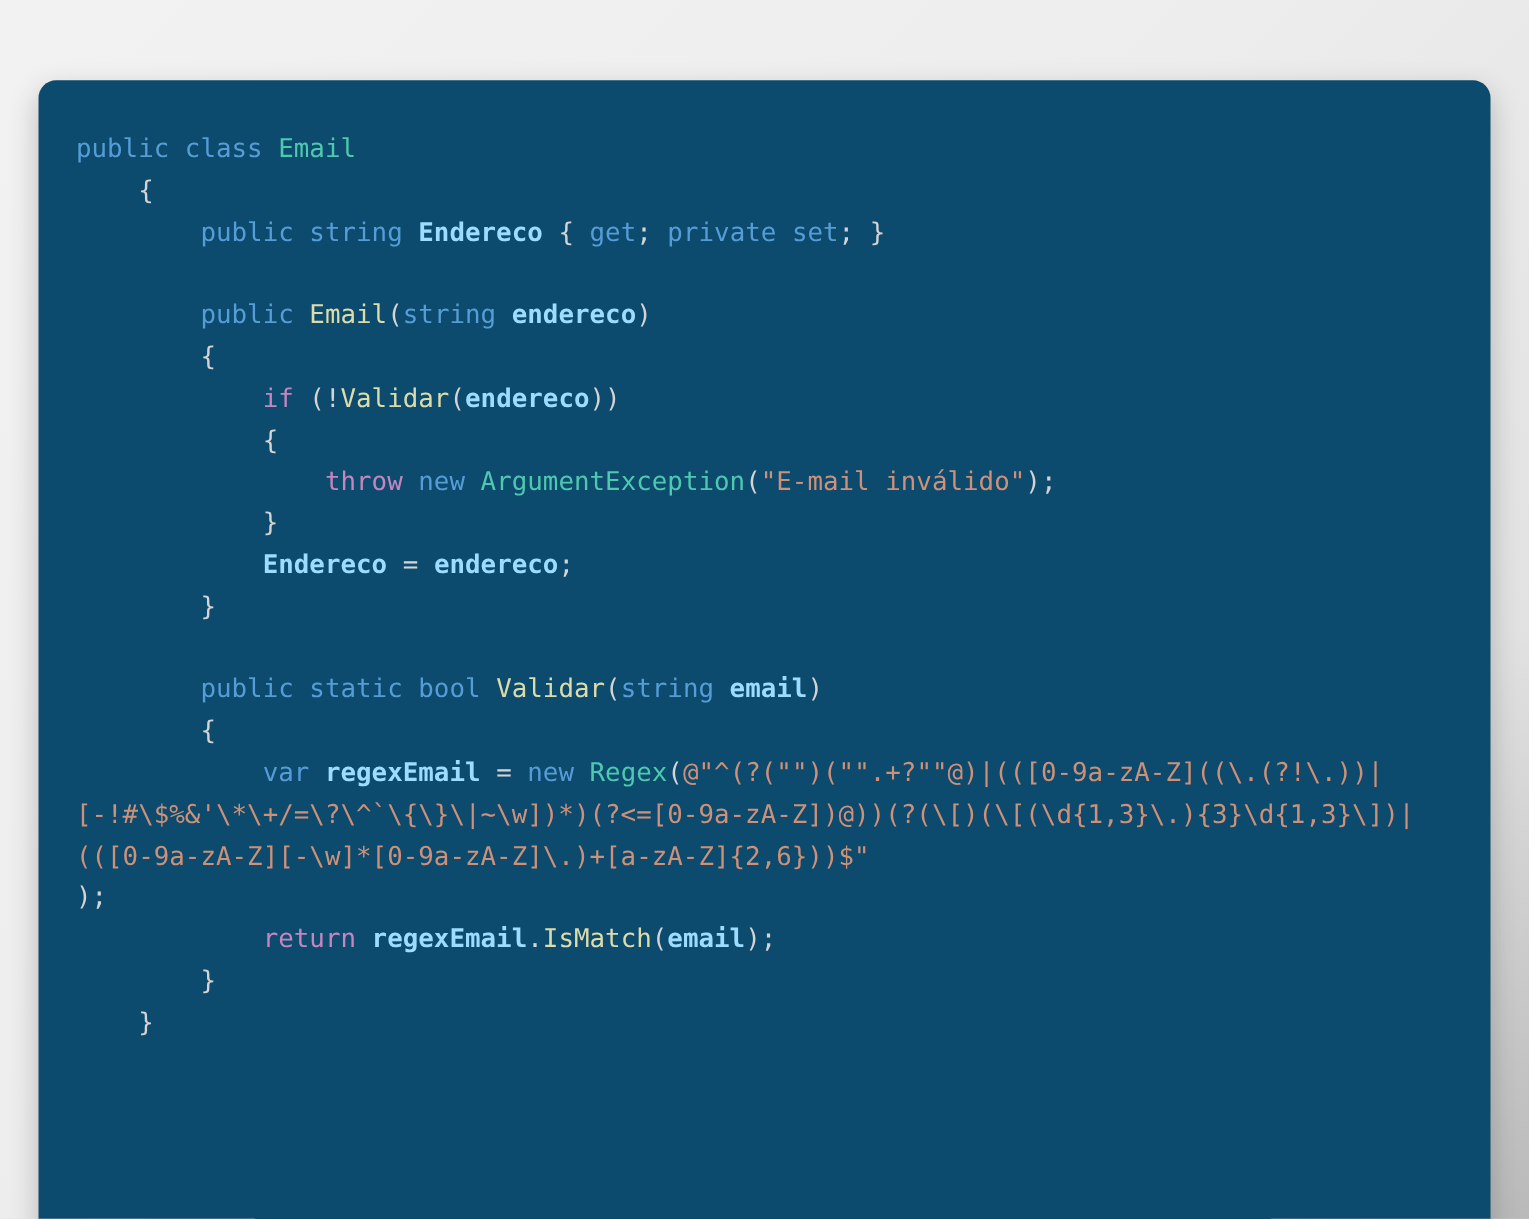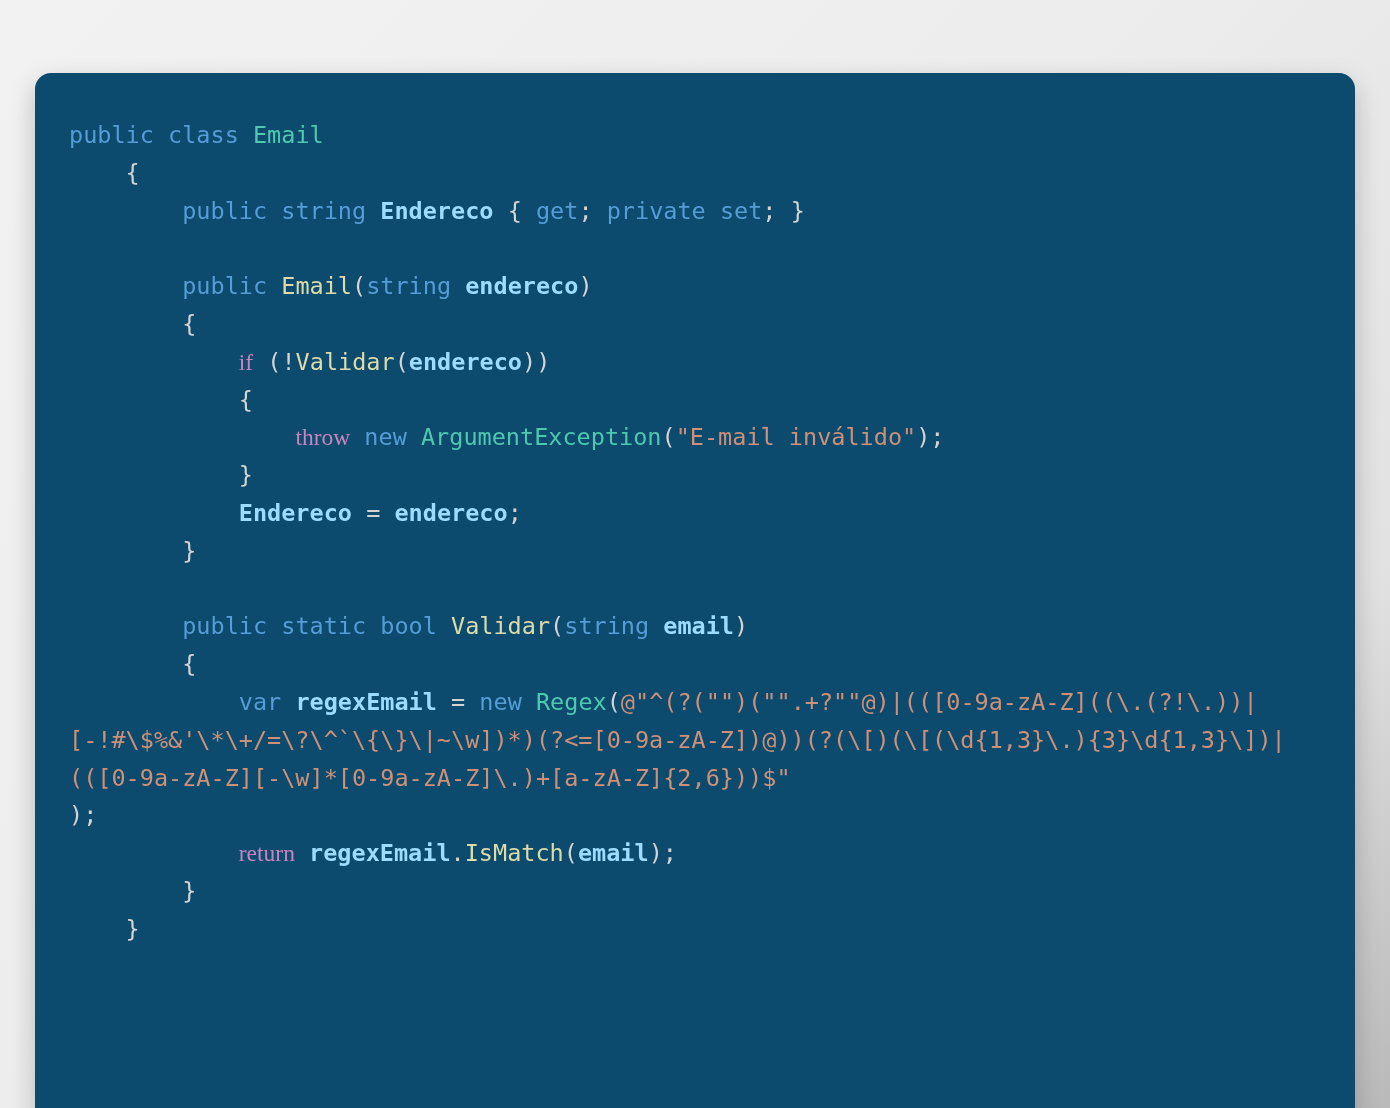--- a/index.html
+++ b/index.html
@@ -40,21 +40,21 @@
     color: #d4d4d4;
     white-space: pre-wrap;
     word-break: break-word;
     letter-spacing: 0px;
     -webkit-font-smoothing: antialiased;
   }
   .ln { display: block; min-height: 37.8px; }
 
   
   .kw   { color: #569cd6; }  
-  .ctl  { color: #c586c0; font-family: Liberation Serif, serif; }  
+  .ctl  { color: #c586c0; }  
   .type { color: #4ec9b0; }  
   .fn   { color: #dcdcaa; }  
   .var  { color: #9cdcfe; font-weight: bold; }  
   .str  { color: #ce9178; }  
   .pl   { color: #d4d4d4; }  
 </style>
 </head>
 <body>
 
 <div id="page">

